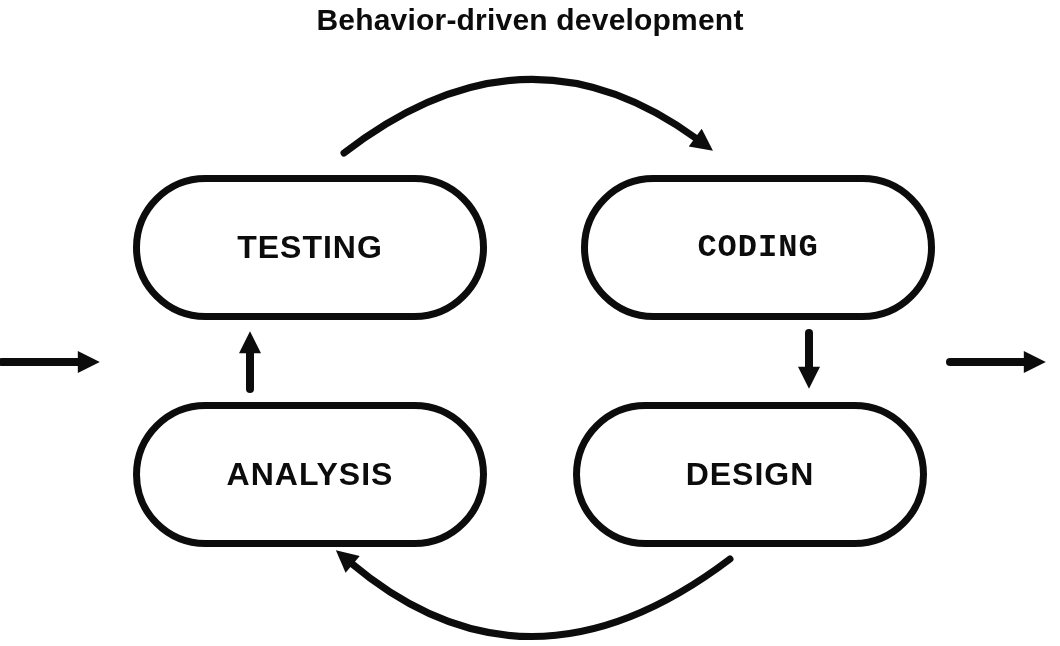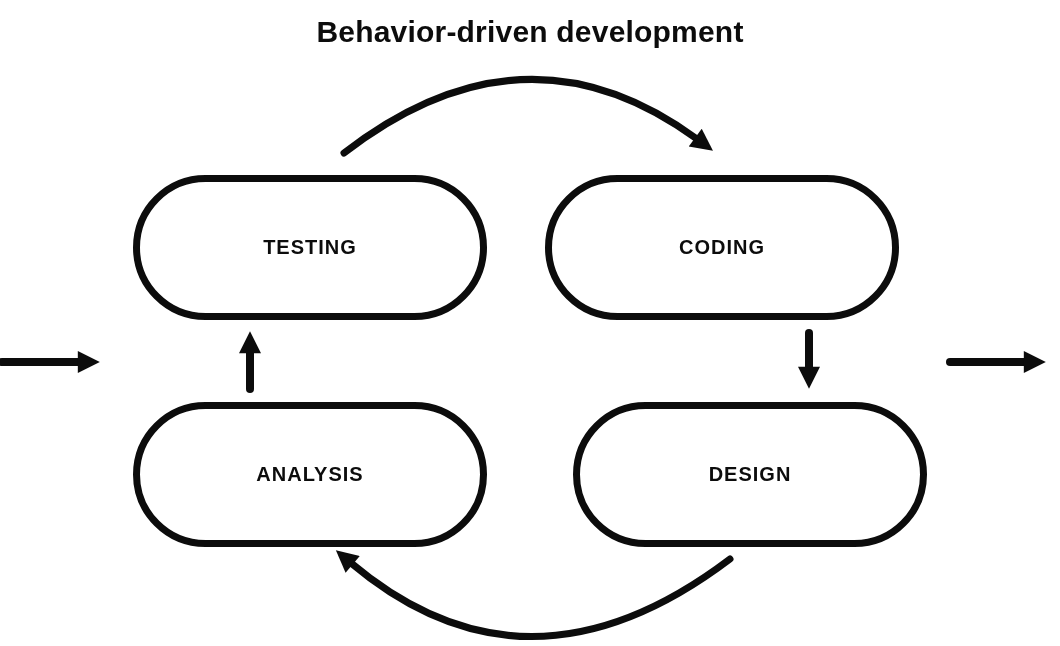--- a/index.html
+++ b/index.html
@@ -11,21 +11,21 @@
     position:relative;
     width:1060px;
     height:646px;
     background:var(--bg);
     overflow:hidden;
     font-family:"Liberation Sans", sans-serif;
   }
   .title{
     position:absolute;
     top:0; left:0; right:0;
-    margin:12px;
+    margin:0;
     text-align:center;
     font-family:"Liberation Sans", sans-serif;
     font-weight:700;
     font-size:30px;
     line-height:40px;
     color:var(--ink);
     letter-spacing:0.2px;
   }
   .arrow-layer{
     position:absolute;
@@ -49,26 +49,26 @@
     box-sizing:border-box;
     border:7px solid var(--ink);
     border-radius:76px;
     background:var(--bg);
     display:flex;
     align-items:center;
     justify-content:center;
   }
   .node span{
     font-weight:700;
-    font-size:20px;
+    font-size:32px;
     letter-spacing:1px;
     color:var(--ink);
   }
   .node-testing { left:133px; top:175px; }
-  .node-coding  { left:545px; top:175px; }
+  .node-coding  { left:581px; top:175px;font-family:Liberation Mono, monospace; }
   .node-analysis{ left:133px; top:402px; }
   .node-design  { left:573px; top:402px; }
 </style>
 </head>
 <body>
 
 <div class="stage">
 
   <h1 class="title">Behavior-driven development</h1>
 

